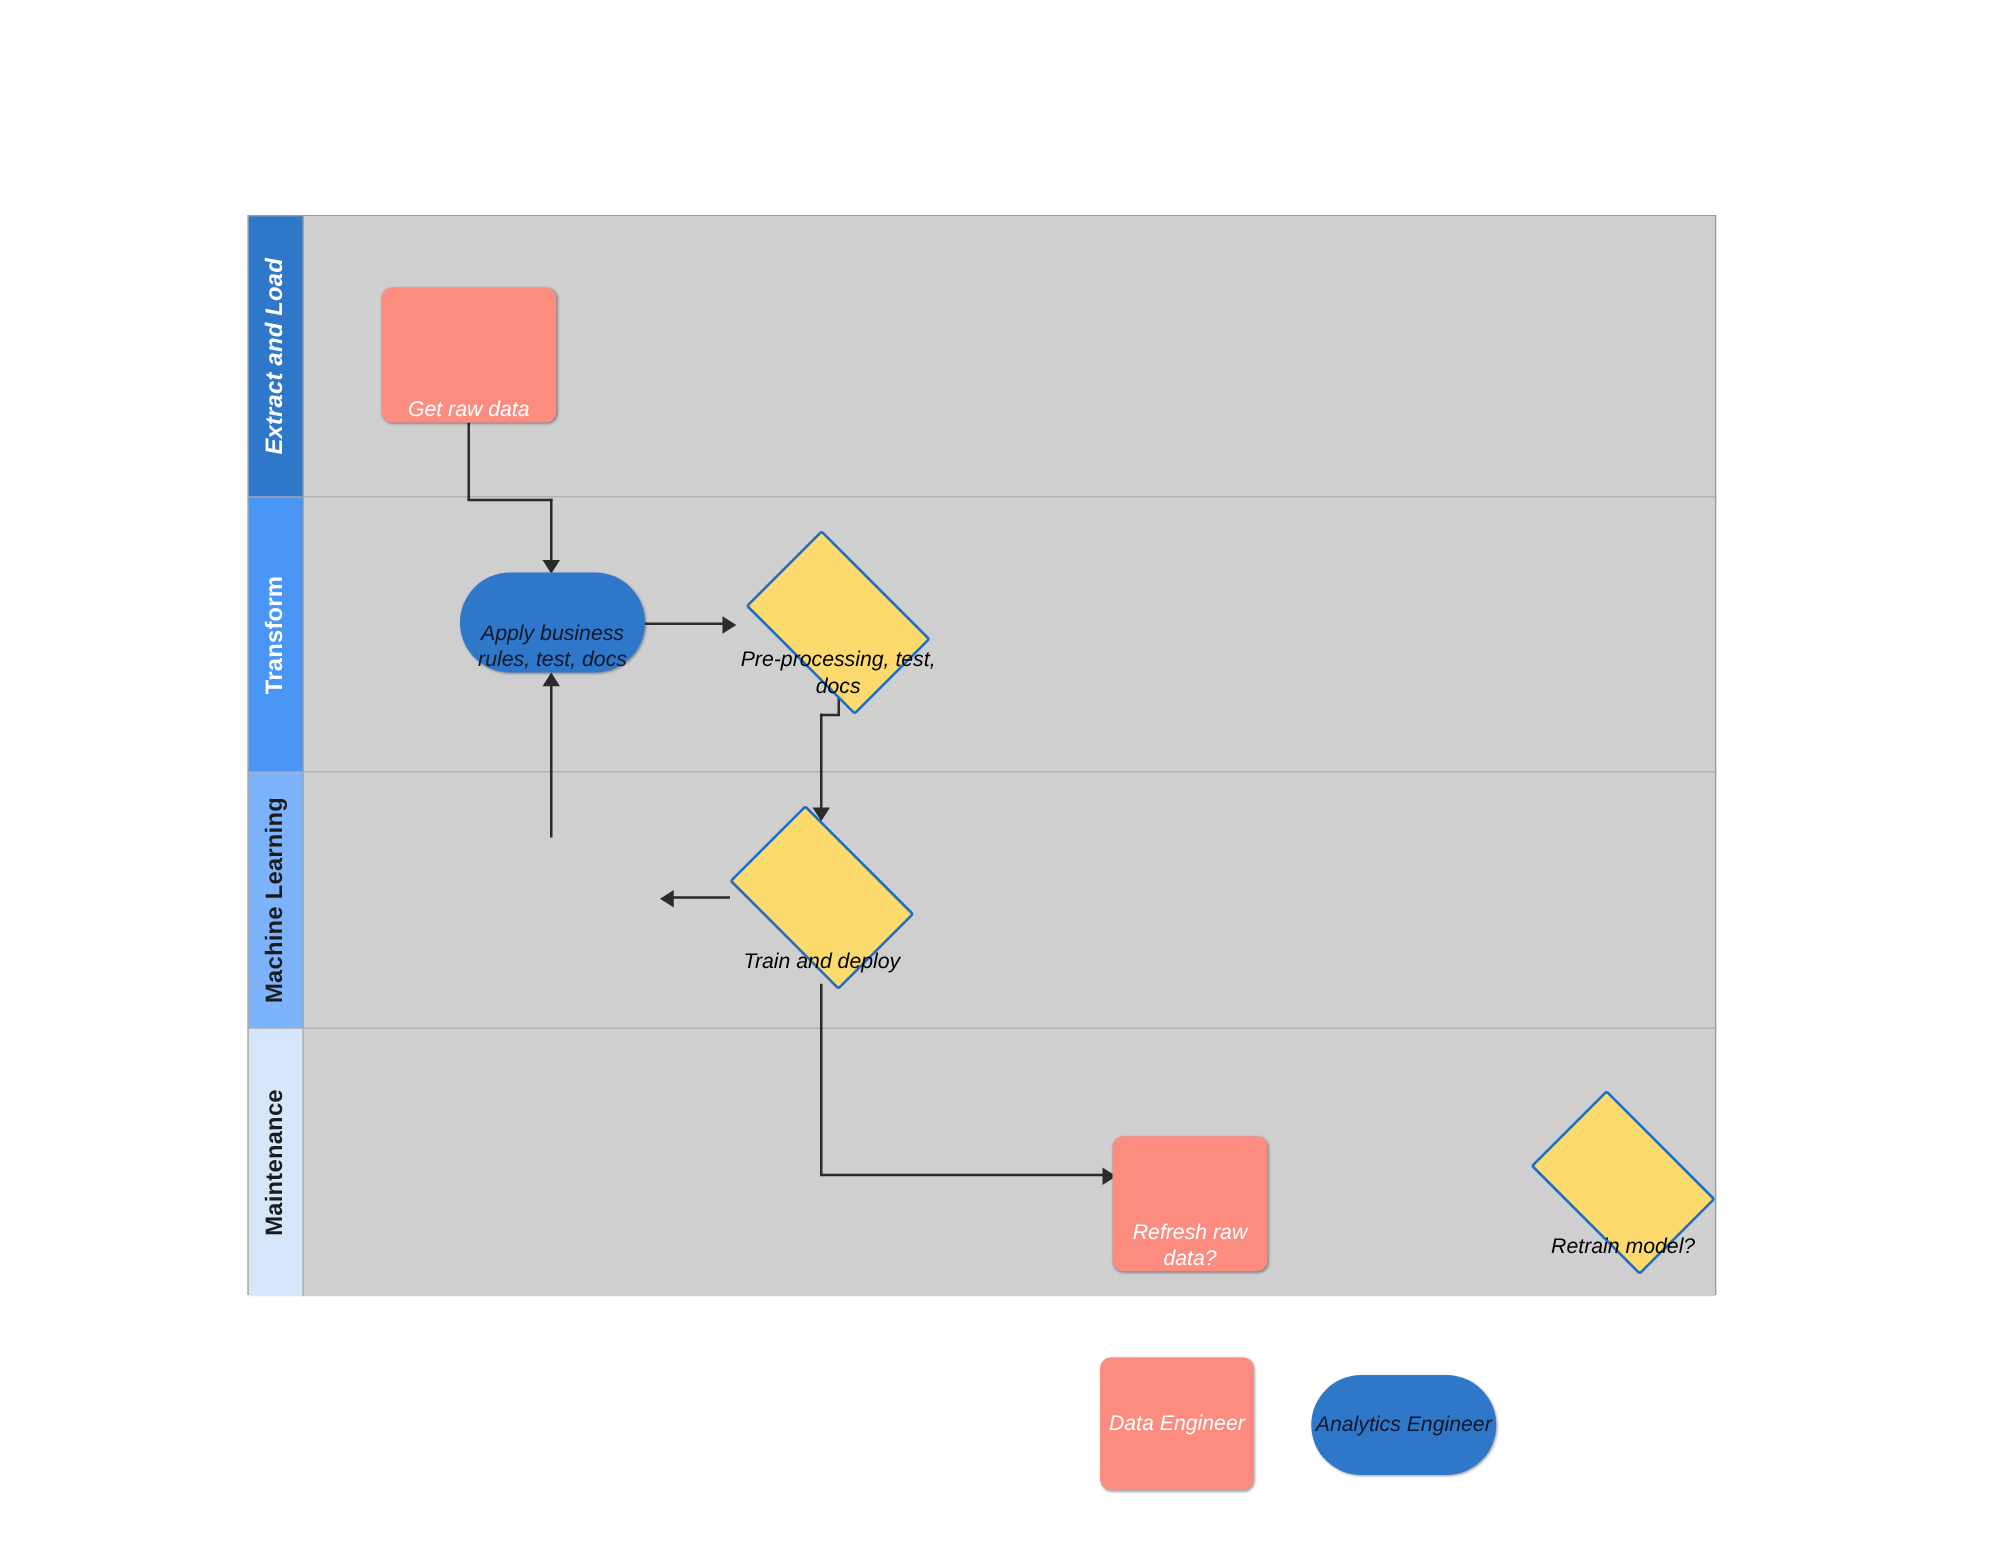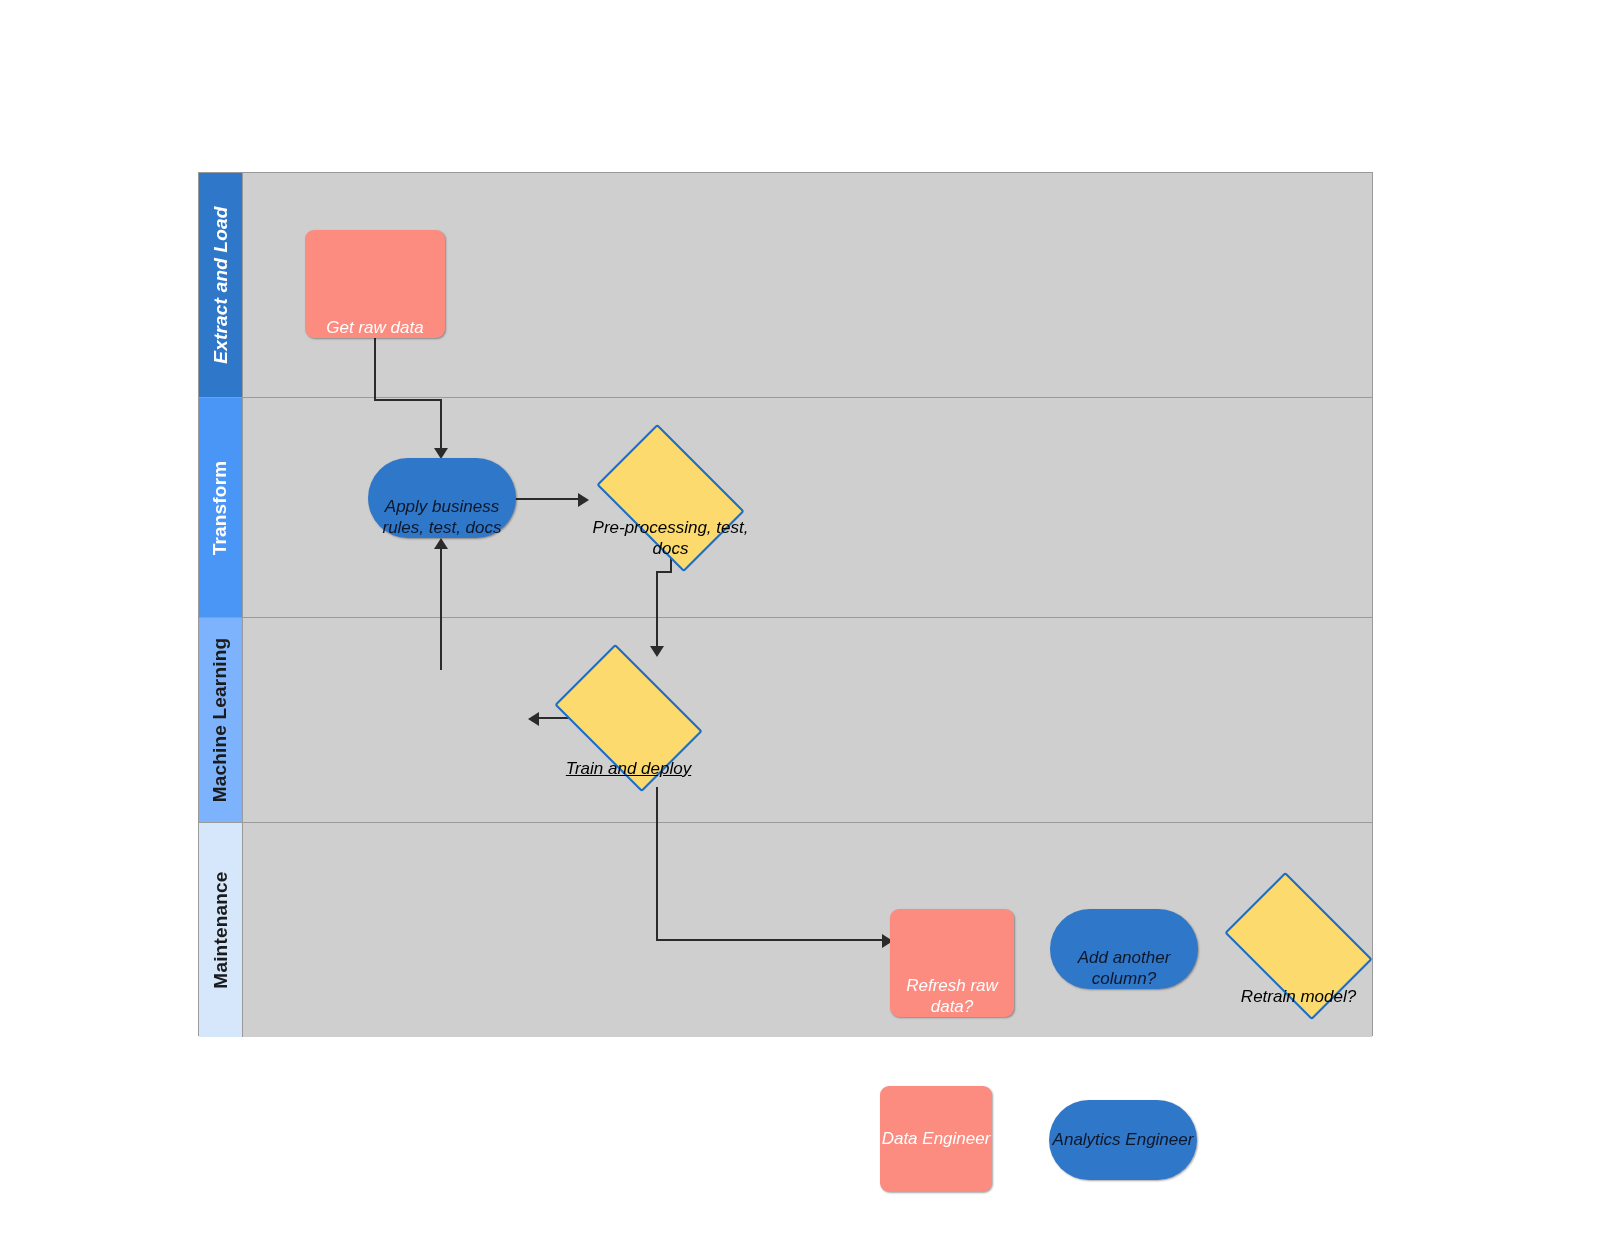--- a/index.html
+++ b/index.html
@@ -231,41 +231,38 @@
   <div class="node shape-pill" style="left:368px; top:458px; width:148px; height:80px;">
     <span class="lbl">Apply business rules, test, docs</span>
   </div>
 
   <div class="node shape-diamond" style="left:583px; top:437px; width:175px; height:122px;">
     <span class="dia-bg"></span>
     <span class="lbl">Pre-processing, test, docs</span>
   </div>
 
 
-  <div class="node shape-diamond" style="left:541px; top:657px; width:175px; height:122px;text-decoration:underline;">
+  <div class="node shape-diamond" style="left:570px; top:657px; width:175px; height:122px;">
     <span class="dia-bg"></span>
     <span class="lbl">Train and deploy</span>
   </div>
 
   <div class="node shape-rect" style="left:890px; top:909px; width:124px; height:108px;">
     <span class="lbl">Refresh raw data?</span>
   </div>
 
-  <div class="node shape-pill" style="left:1050px; top:909px; width:148px; height:80px;">
-    <span class="lbl">Add another column?</span>
-  </div>
 
   <div class="node shape-diamond" style="left:1211px; top:885px; width:175px; height:122px;">
     <span class="dia-bg"></span>
     <span class="lbl">Retrain model?</span>
   </div>
 
   <div id="legend">
 
-    <div class="legend-item shape-rect" style="left:0px; top:0px; width:112px; height:106px;">
+    <div class="legend-item shape-rect" style="left:0px; top:0px; width:123px; height:106px;">
       <span class="lbl">Data Engineer</span>
     </div>
 
     <div class="legend-item shape-pill" style="left:169px; top:14px; width:148px; height:80px;">
       <span class="lbl">Analytics Engineer</span>
     </div>
 
   </div>
 
 </div>

